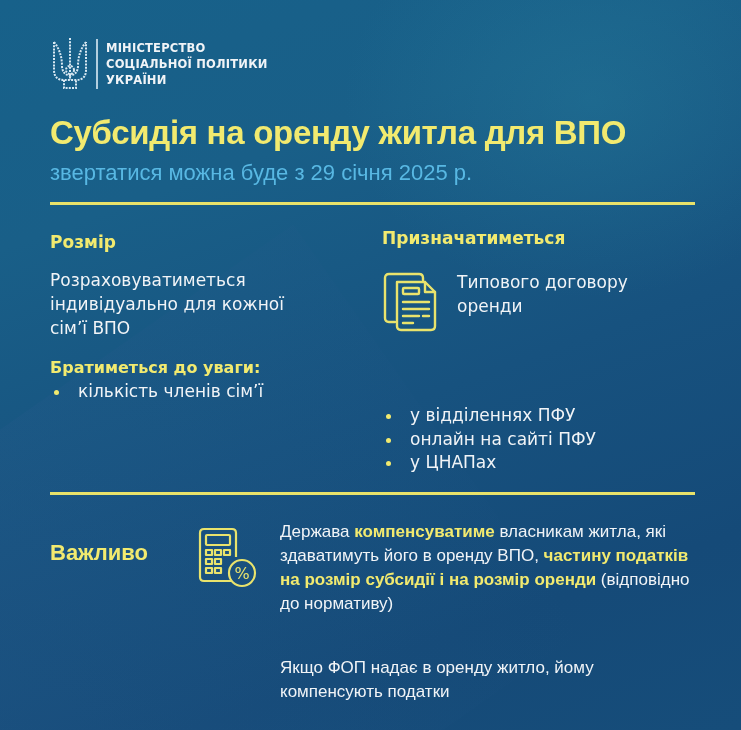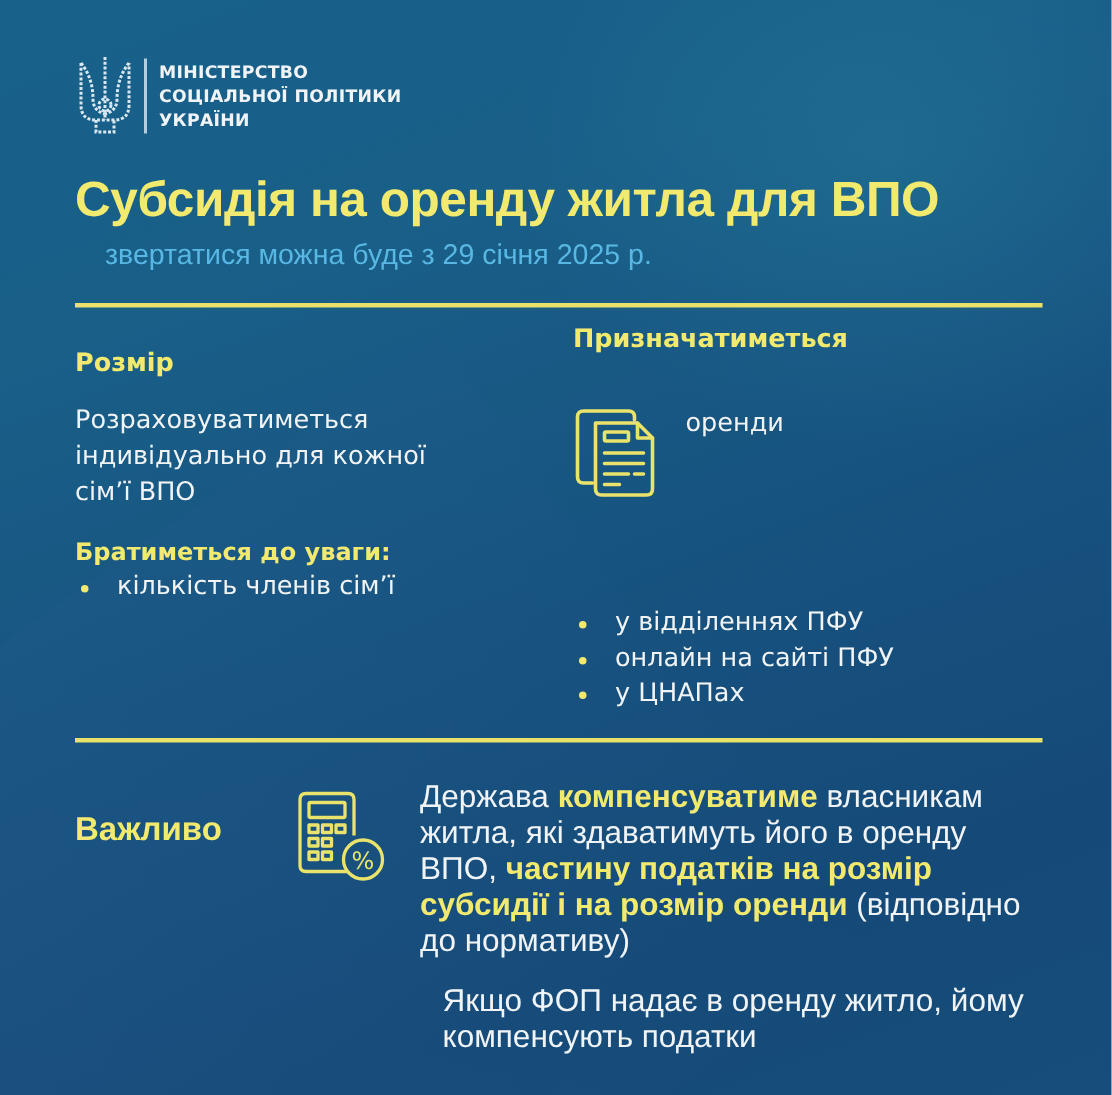--- a/index.html
+++ b/index.html
@@ -10,29 +10,29 @@
     background:linear-gradient(120deg,rgba(40,90,140,0.35),rgba(40,90,140,0));transform:rotate(-35deg);}
   .canvas:after{content:"";position:absolute;right:-100px;top:-100px;width:500px;height:400px;
     background:radial-gradient(ellipse at center,rgba(40,130,160,0.35),rgba(40,130,160,0) 70%);}
   .abs{position:absolute;z-index:2;}
   .yellow{color:#f2ea6f;}
   .logo{left:50px;top:36px;display:flex;align-items:center;}
   .logo-mark{width:40px;height:55px;}
   .logo-sep{width:2px;height:50px;background:#cfe3ee;margin:0 8px 0 6px;opacity:.85;}
   .logo-text{color:#f1f4f7;font-weight:bold;font-size:11.5px;line-height:16px;letter-spacing:.2px;font-family:"DejaVu Sans",sans-serif;}
   .title{left:50px;top:114px;font-size:33px;font-weight:bold;letter-spacing:-.3px;white-space:nowrap;font-family:"Liberation Sans",sans-serif;}
-  .subtitle{left:50px;top:160px;font-size:19px;color:#58b8e3;white-space:nowrap;font-family:"Liberation Sans",sans-serif;margin-left:20px;}
+  .subtitle{left:50px;top:160px;font-size:22px;color:#58b8e3;white-space:nowrap;font-family:"Liberation Sans",sans-serif;}
   .divider{height:3px;background:#e8e26a;left:50px;width:645px;}
   .h2{font-size:17px;font-weight:bold;white-space:nowrap;}
   .body-text{font-size:17px;line-height:24px;color:#f1f4f7;}
   .subhead{font-size:16px;font-weight:bold;line-height:24px;}
   ul.bullets{list-style:none;margin:0;padding:0;}
   ul.bullets li{position:relative;padding-left:28px;font-size:17px;line-height:23.5px;color:#f1f4f7;}
   ul.bullets li:before{content:"";position:absolute;left:4px;top:10px;width:5px;height:5px;border-radius:50%;background:#f2ea6f;}
-  .important-text{font-size:21px;line-height:24px;color:#f1f4f7;font-family:"Liberation Sans",sans-serif;}
+  .important-text{font-size:17px;line-height:24px;color:#f1f4f7;font-family:"Liberation Sans",sans-serif;}
   .important-text b{color:#f2ea6f;}
 </style>
 </head>
 <body>
 
 <div class="canvas">
 
   <div class="abs logo">
     <svg class="logo-mark" viewBox="0 0 40 55">
       <g fill="none" stroke="#d8e8f2" stroke-width="2" stroke-dasharray="2 1.2">
@@ -61,31 +61,32 @@
   <div class="abs subhead yellow" style="left:50px;top:356px;">Братиметься до уваги:</div>
   <div class="abs body-text" style="left:50px;top:268px;width:300px;">
     <div>Розраховуватиметься</div>
     <div>індивідуально для кожної</div>
     <div>сім’ї ВПО</div>
   </div>
   <ul class="abs bullets" style="left:50px;top:380px;width:300px;">
     <li>кількість членів сім’ї</li>
   </ul>
 
-  <div class="abs h2 yellow" style="left:382px;top:216px;">Призначатиметься</div>
+  <div class="abs h2 yellow" style="left:382px;top:228px;">Призначатиметься</div>
   <svg class="abs" style="left:383px;top:270px;width:56px;height:62px;" viewBox="0 0 56 62">
     <g fill="none" stroke="#e9e36c" stroke-width="2.4" stroke-linejoin="round" stroke-linecap="round">
       <path d="M12 52 L6 52 Q2 52 2 48 L2 8 Q2 4 6 4 L36 4 Q40 4 40 8 L40 10"></path>
       <path d="M14 12 L42 12 L52 22 L52 56 Q52 60 48 60 L18 60 Q14 60 14 56 Z"></path>
       <path d="M42 12 L42 22 L52 22"></path>
       <rect x="20" y="18" width="16" height="6" rx="1"></rect>
       <path d="M20 32 L46 32 M20 39 L46 39 M20 46 L36 46 M40 46 L46 46 M20 53 L30 53"></path>
     </g>
   </svg>
   <div class="abs body-text" style="left:457px;top:270px;width:240px;">
+    <div>Типового договору</div>
     <div>оренди</div>
   </div>
   <ul class="abs bullets" style="left:382px;top:404px;width:310px;">
     <li>у відділеннях ПФУ</li>
     <li>онлайн на сайті ПФУ</li>
     <li>у ЦНАПах</li>
   </ul>
 
   <div class="abs divider" style="top:492px;"></div>
 
@@ -101,15 +102,15 @@
         <rect x="17" y="32" width="6" height="5"></rect>
       <rect x="8" y="41" width="6" height="5"></rect>
         <rect x="17" y="41" width="6" height="5"></rect>
       <circle cx="44" cy="46" r="13"></circle>
     </g>
     <text x="44" y="52" font-size="16" text-anchor="middle" fill="#e9e36c" font-family="DejaVu Sans, sans-serif">%</text>
   </svg>
   <div class="abs important-text" style="left:280px;top:520px;width:410px;">
     <span>Держава </span><b>компенсуватиме</b><span> власникам житла, які здаватимуть його в оренду ВПО, </span><b>частину податків на розмір субсидії і на розмір оренди</b><span> (відповідно до нормативу)</span>
   </div>
-  <div class="abs important-text" style="left:280px;top:656px;width:410px;margin-left:15px;">Якщо ФОП надає в оренду житло, йому компенсують податки</div>
+  <div class="abs important-text" style="left:280px;top:656px;width:410px;">Якщо ФОП надає в оренду житло, йому компенсують податки</div>
 
 </div>
 
 </body></html>

